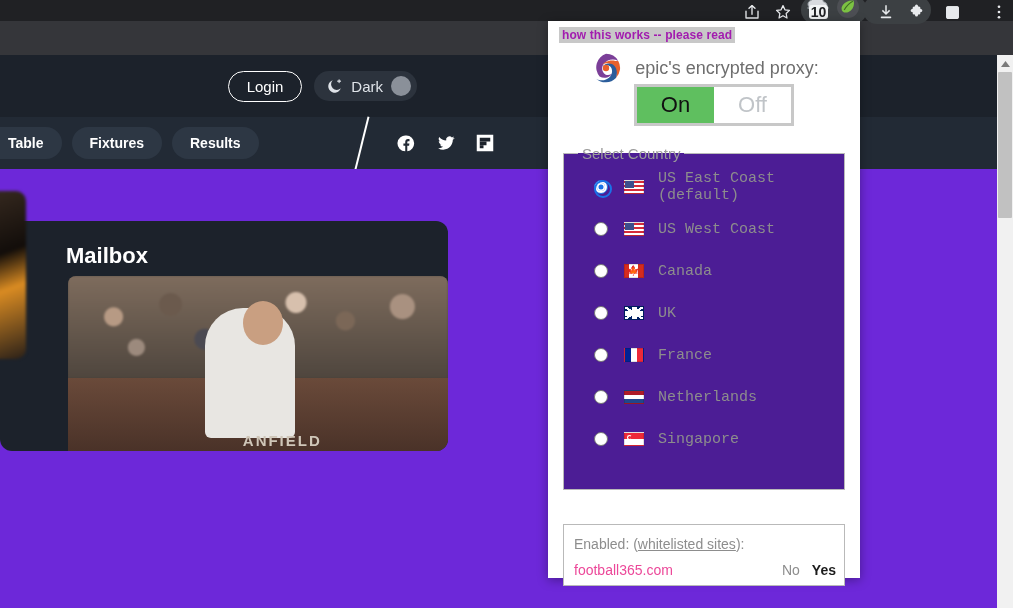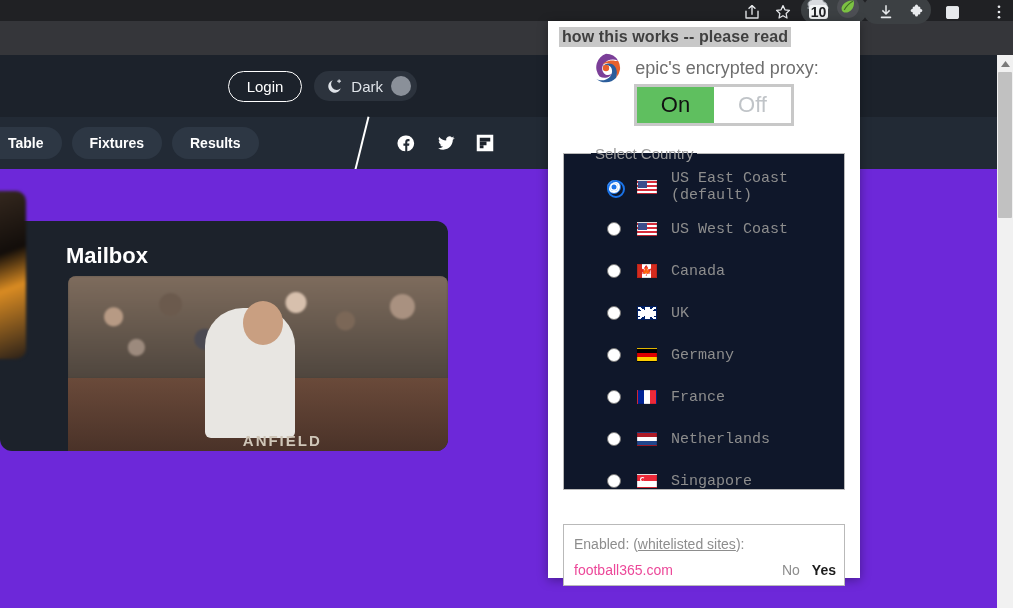--- a/index.html
+++ b/index.html
@@ -254,22 +254,22 @@
     position: absolute; left: 548px; top: 21px;
     width: 312px; height: 557px;
     background: #ffffff;
     z-index: 60;
     box-shadow: 0 2px 10px rgba(0,0,0,.35);
     font-family: "Liberation Sans", sans-serif;
   }
   .how-link {
     position: absolute; left: 11px; top: 6px;
     background: #c8c8c8;
-    color: #404040;
-    font-size: 16px; font-weight: bold;
+    color: #a21caf;
+    font-size: 12px; font-weight: bold;
     padding: 1px 3px;
     cursor: pointer;
     letter-spacing: .1px;
   }
   .popup-head {
     position: absolute; left: 0; top: 30px;
     width: 312px;
     display: flex; align-items: center; justify-content: center;
     gap: 12px;
   }
@@ -290,22 +290,22 @@
     font-size: 22px;
     cursor: pointer;
   }
   .tg.on  { background: #5fbf5f; color: #111111; }
   .tg.off { background: #ffffff; color: #c0c4c8; }
 
   fieldset.country {
     position: absolute; left: 15px; top: 124px;
     width: 282px; height: 345px;
     border: 1px solid #b9b9b9;
-    margin: 0; padding: 4px 0 0 17px;
-    background: #0f172a;
+    margin: 0; padding: 4px 0 0 4px;
+    background: #4c1d95;
   }
   fieldset.country legend {
     margin-left: 10px;
     padding: 0 4px;
     color: #9b9b9b;
     font-size: 15px;
   }
   .c-row {
     display: flex; align-items: center;
     height: 42px;
@@ -613,25 +613,20 @@
         </span>
         <span class="c-label">Canada</span>
       </div>
 
       <div class="c-row">
         <span class="radio"></span>
         <span class="flagbox f-uk"></span>
         <span class="c-label">UK</span>
       </div>
 
-      <div class="c-row">
-        <span class="radio"></span>
-        <span class="flagbox f-de"></span>
-        <span class="c-label">Germany</span>
-      </div>
 
       <div class="c-row">
         <span class="radio"></span>
         <span class="flagbox f-fr"></span>
         <span class="c-label">France</span>
       </div>
 
       <div class="c-row">
         <span class="radio"></span>
         <span class="flagbox f-nl"></span>

